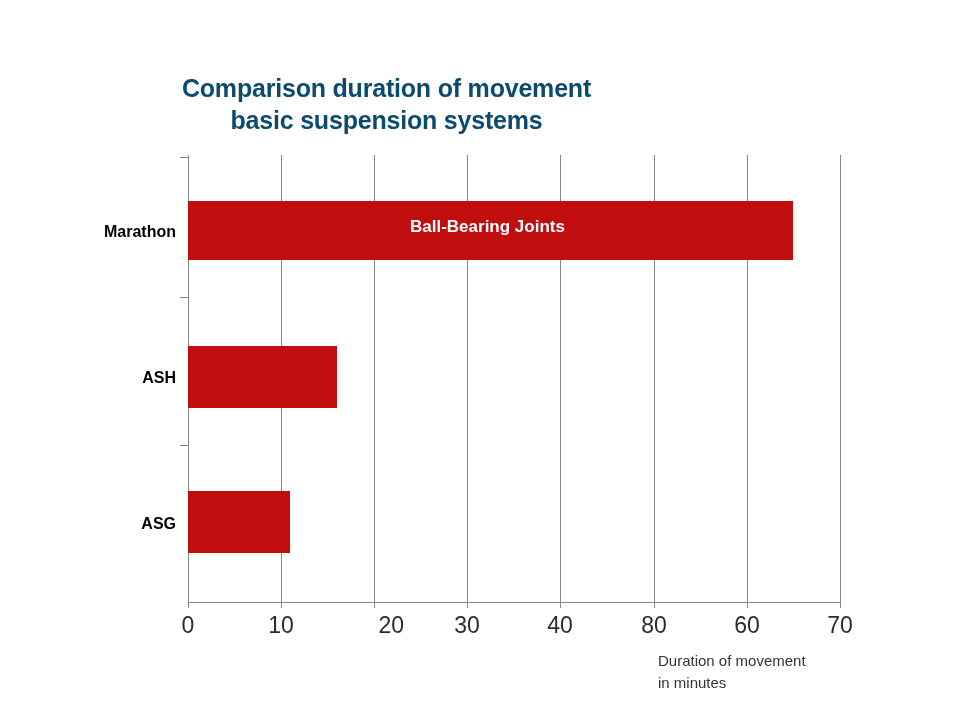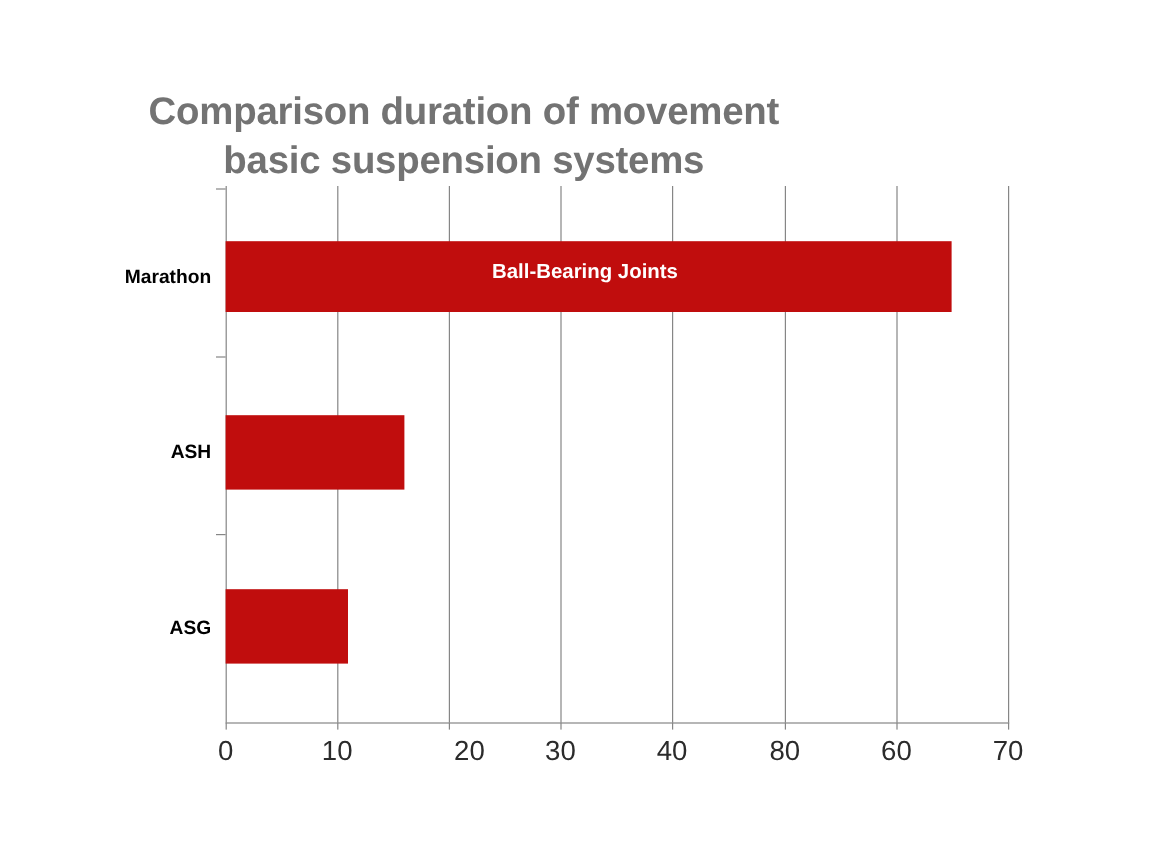--- a/index.html
+++ b/index.html
@@ -20,23 +20,23 @@
     height: 720px;
   }
 
   
   #chart-title {
     position: absolute;
     left: 0;
     top: 72px;
     width: 773px;
     text-align: center;
-    font-size: 32px;
-    font-weight: bold;
-    color: #737373;
+    font-size: 25px;
+    font-weight: bold;
+    color: #0c4a6e;
     line-height: 1.28;
     letter-spacing: -0.2px;
   }
   #chart-title .title-line {
     display: block;
     white-space: nowrap;
   }
 
   
   
@@ -204,14 +204,18 @@
 
   <div class="x-tick-label" style="left:188px;">0</div>
   <div class="x-tick-label" style="left:281px;">10</div>
   <div class="x-tick-label" style="left:374px;text-align:right;">20</div>
   <div class="x-tick-label" style="left:467px;">30</div>
   <div class="x-tick-label" style="left:560px;">40</div>
   <div class="x-tick-label" style="left:654px;">80</div>
   <div class="x-tick-label" style="left:747px;">60</div>
   <div class="x-tick-label" style="left:840px;">70</div>
 
+  <div id="axis-caption">
+    <span>Duration of movement</span>
+    <span>in minutes</span>
+  </div>
 
 </div>
 
 </body></html>

